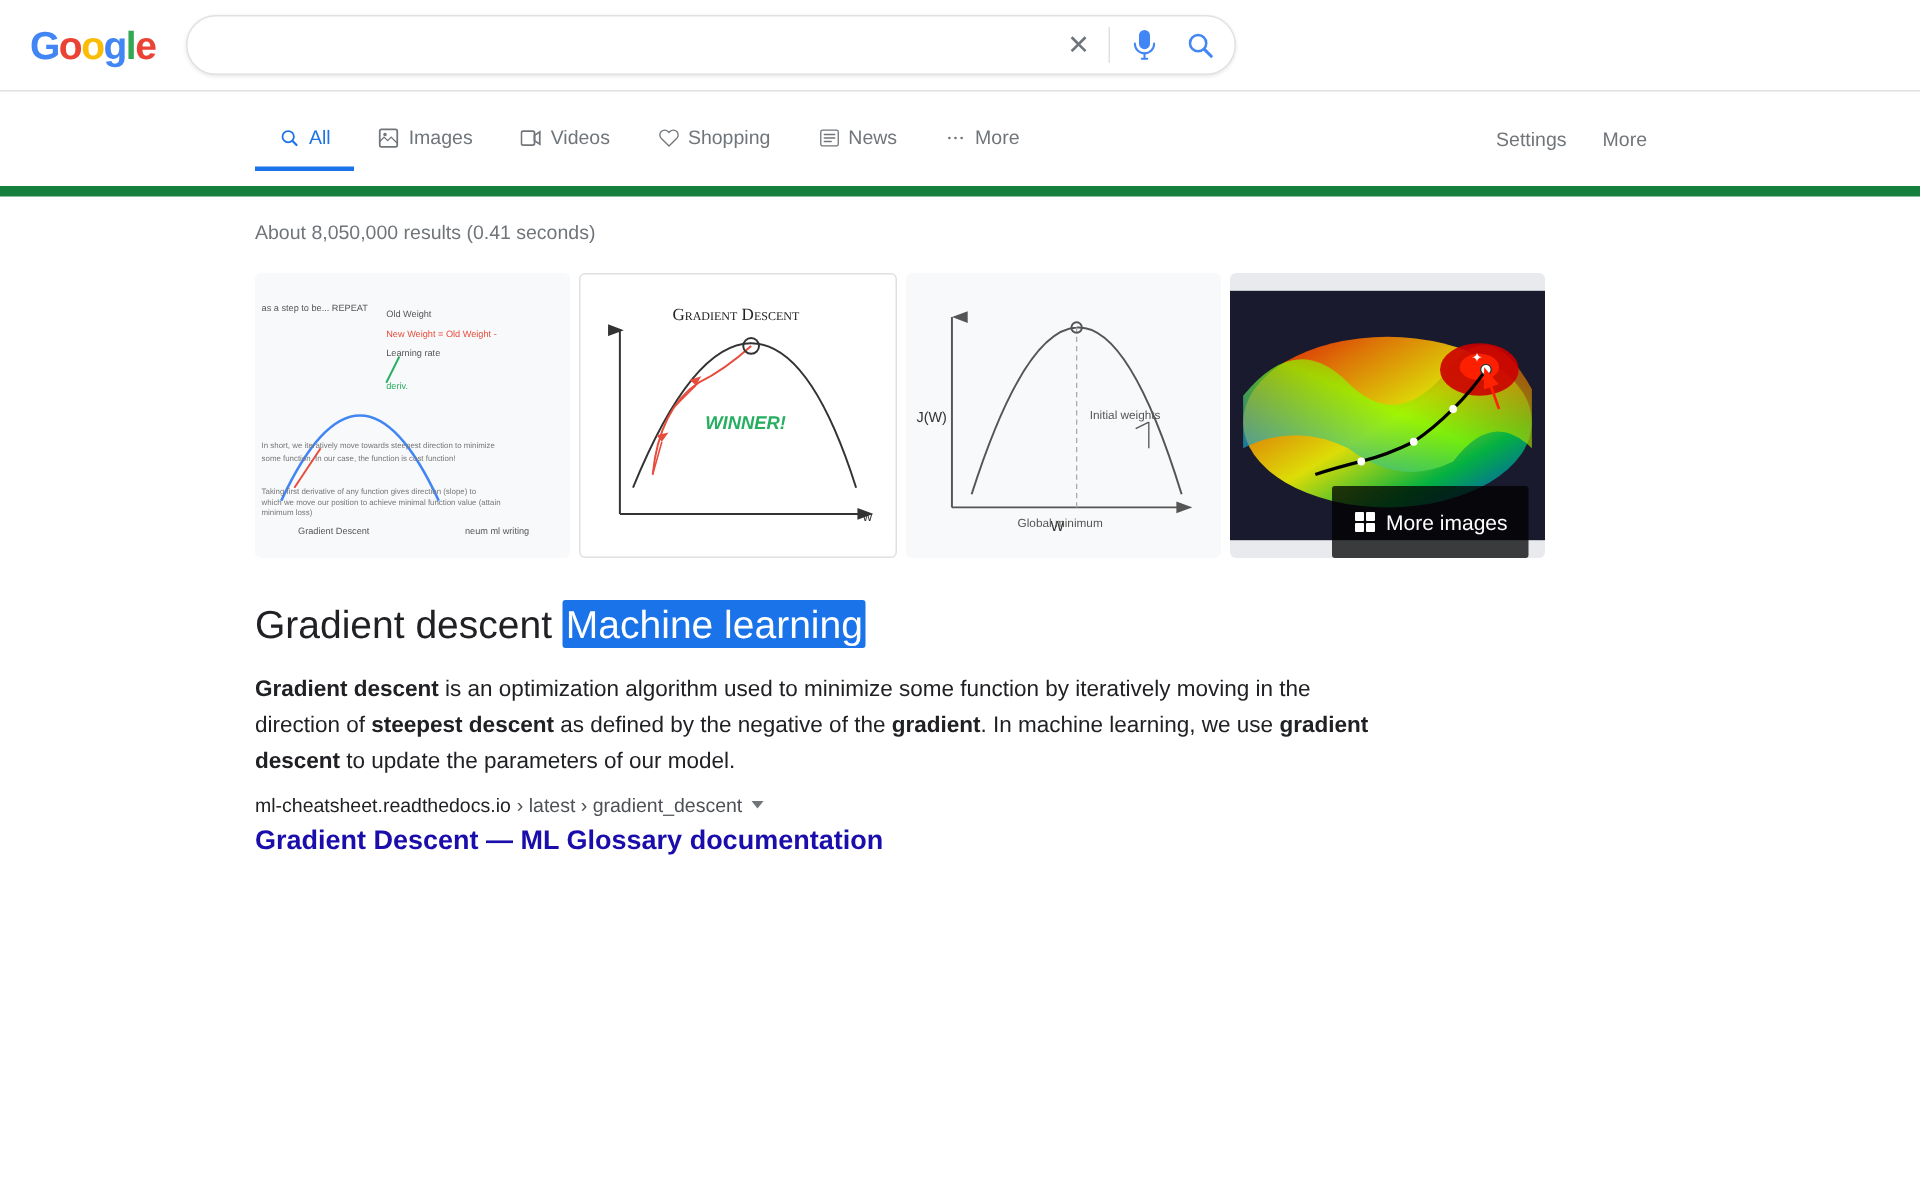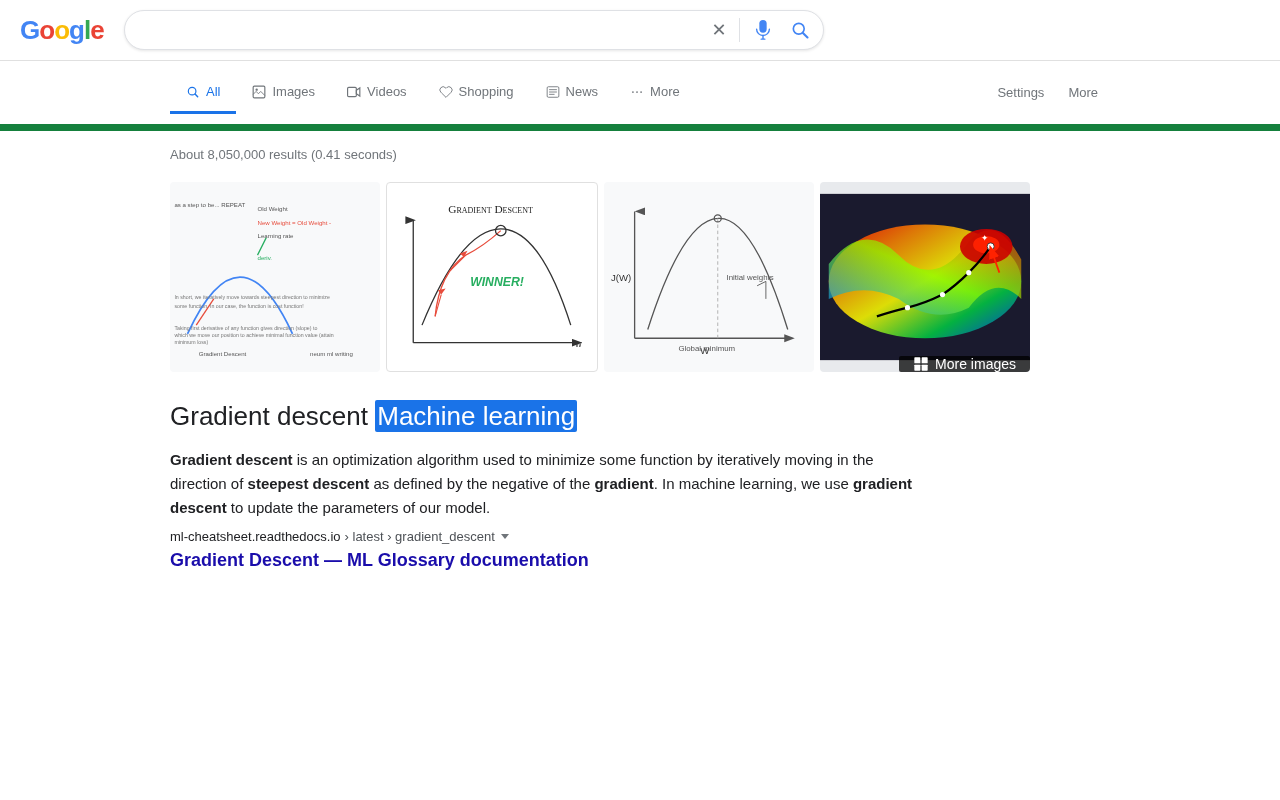--- a/index.html
+++ b/index.html
@@ -125,24 +125,24 @@
     
     .img2 { background: #fff; border: 1px solid #e0e0e0; }
     
     .img3 { background: #f8f9fa; }
     
     .img4 { position: relative; overflow: hidden; }
 
     .more-images-overlay {
       position: absolute;
       bottom: 0;
-      right: 0;
+      right: 11px;
       background: rgba(0,0,0,0.75);
       color: #fff;
-      padding: 0 14px;
+      padding: 16px 14px;
       font-size: 14px;
       display: flex;
       align-items: center;
       gap: 6px;
       cursor: pointer;
       border-radius: 2px;
     }
 
     
     #main-result { max-width: 760px; }

